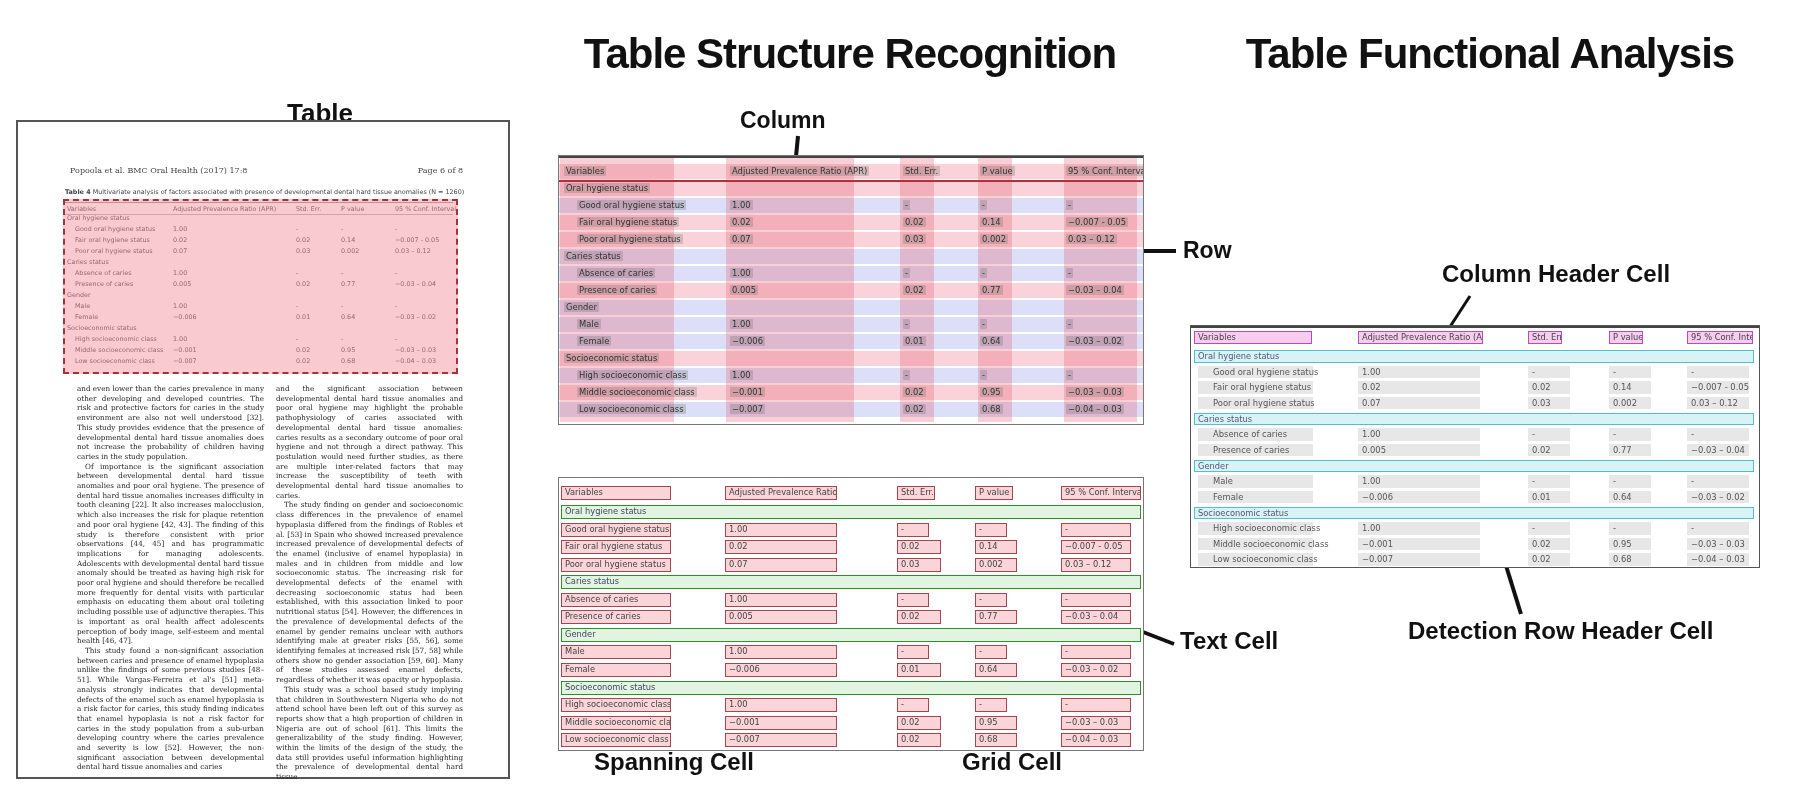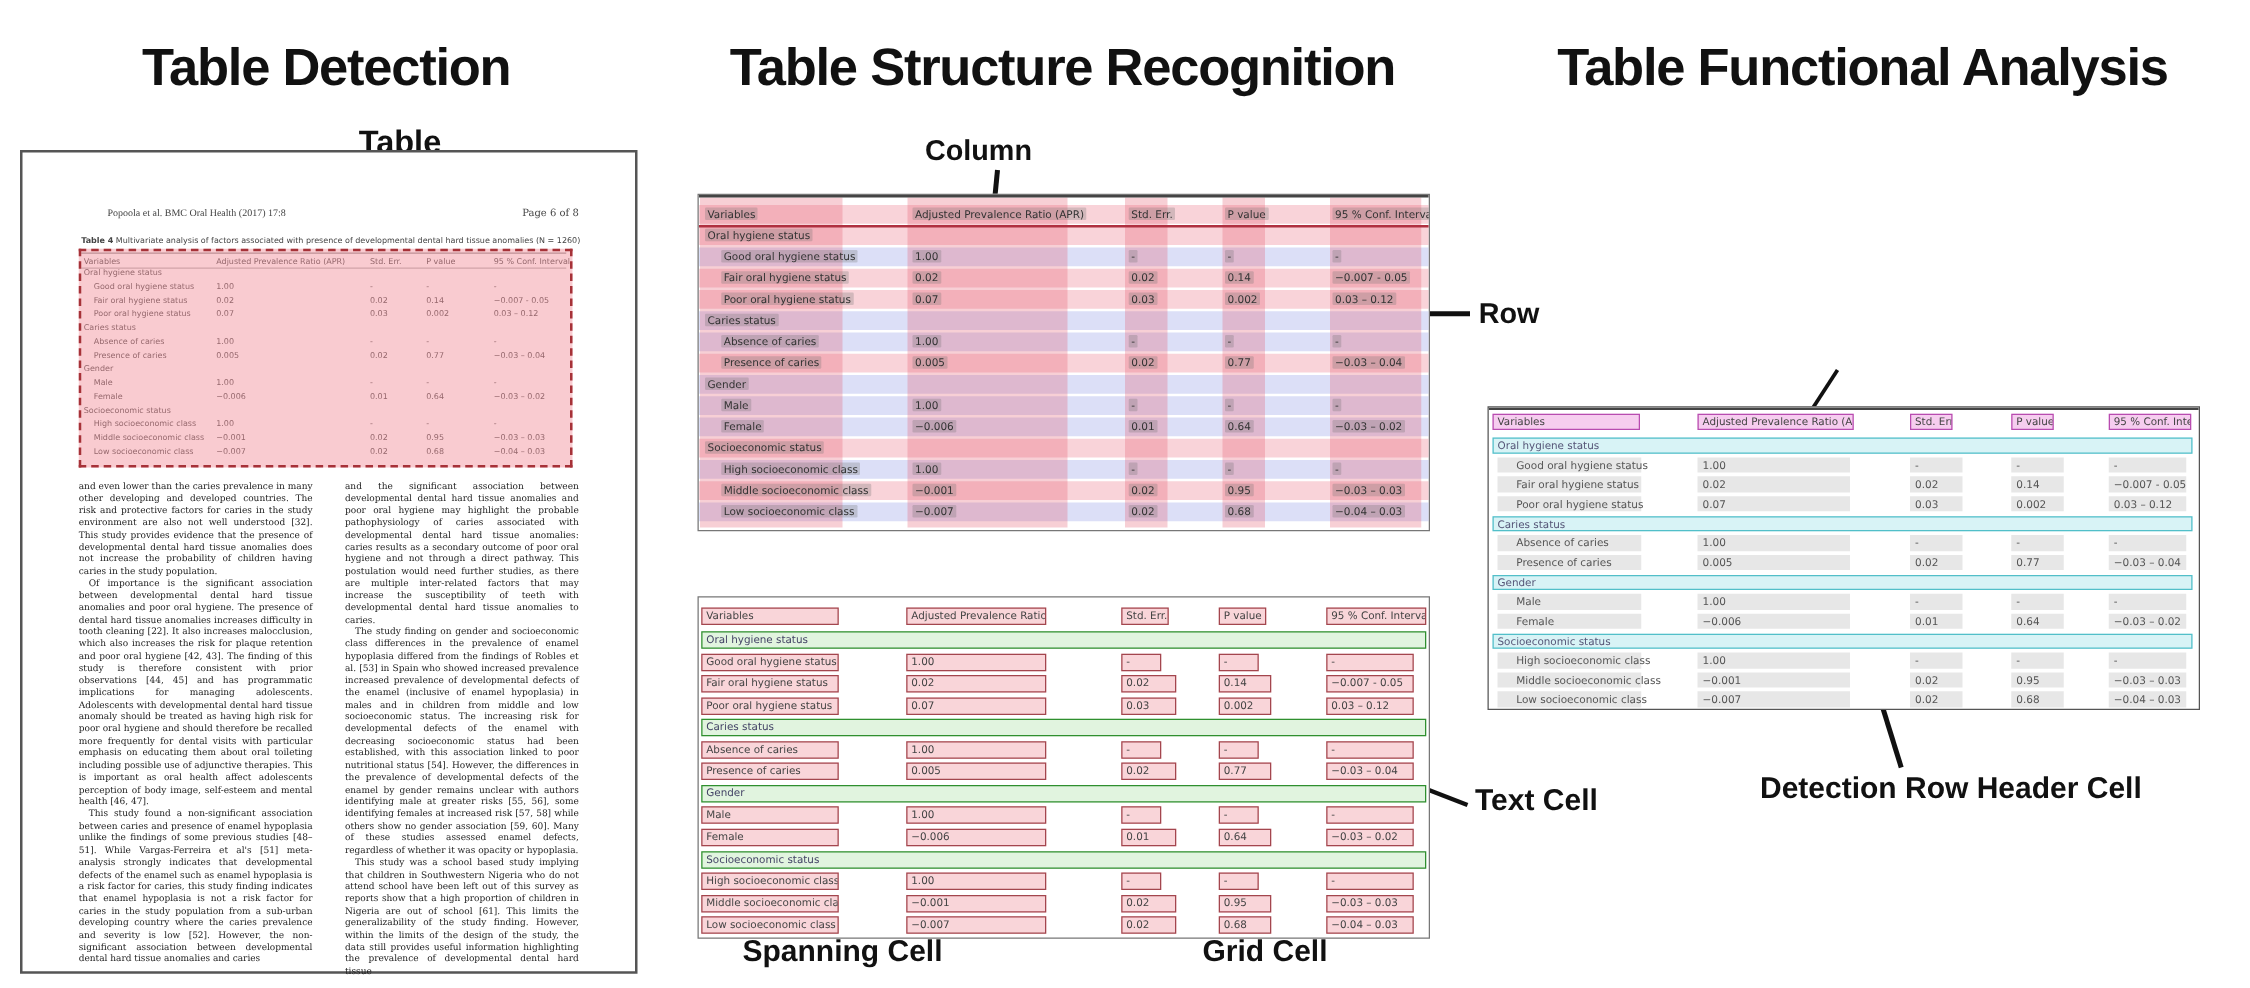--- a/index.html
+++ b/index.html
@@ -45,45 +45,45 @@
   .fn-proj{position:absolute;border:1.4px solid #52bfc9;background:#d8f3f6;
            white-space:nowrap;overflow:hidden;padding-left:3px;box-sizing:border-box;
            font-size:8.3px;color:#557;}
   .fn-gray{position:absolute;background:#e7e7e7;}
 </style>
 </head>
 <body>
 
 <div id="canvas">
 
-  <div class="ttl" style="left:16px;width:490px;">Table Detection</div>
   <div class="ttl" style="left:1206px;width:568px;">Table Functional Analysis</div>
   <div class="ttl" style="left:558px;width:584px;">Table Structure Recognition</div>
 
   <div class="callout" style="left:287px;top:98px;font-size:26px;">Table</div>
   <div class="callout" style="left:740px;top:107px;font-size:23px;">Column</div>
   <div class="callout" style="left:1183px;top:237px;font-size:23px;">Row</div>
   <div class="callout" style="left:1180px;top:627px;">Text Cell</div>
   <div class="callout" style="left:594px;top:748px;">Spanning Cell</div>
   <div class="callout" style="left:962px;top:748px;">Grid Cell</div>
+  <div class="callout" style="left:1442px;top:260px;">Column Header Cell</div>
   <div class="callout" style="left:1408px;top:617px;">Detection Row Header Cell</div>
 
   <svg id="arrows">
     <line x1="334" y1="128" x2="270" y2="276" stroke="#111" stroke-width="4"></line>
     <line x1="798" y1="136" x2="791" y2="208" stroke="#111" stroke-width="4"></line>
     <line x1="1056" y1="251" x2="1176" y2="251" stroke="#111" stroke-width="4"></line>
     <line x1="1063" y1="601" x2="1174" y2="644" stroke="#111" stroke-width="3.5"></line>
     <line x1="702" y1="678" x2="688" y2="745" stroke="#111" stroke-width="4"></line>
     <line x1="1014" y1="696" x2="1028" y2="745" stroke="#111" stroke-width="3.5"></line>
     <line x1="1470" y1="296" x2="1444" y2="336" stroke="#111" stroke-width="3"></line>
     <line x1="1486" y1="501" x2="1521" y2="614" stroke="#111" stroke-width="4"></line>
   </svg>
 
   <div id="doc">
-    <div class="doc-hdr" style="left:68px;font-family:Liberation Serif, serif;">Popoola et al. BMC Oral Health  (2017) 17:8</div>
+    <div class="doc-hdr" style="left:52px;">Popoola et al. BMC Oral Health  (2017) 17:8</div>
     <div class="doc-hdr" style="right:45px;">Page 6 of 8</div>
     <div class="doc-cap">
       <b>Table 4</b>
       <span>Multivariate analysis of factors associated with presence of developmental dental hard tissue anomalies (N = 1260)</span>
     </div>
     <div id="doc-table">
         <div class="dt-row" style="top: 1px; border-top: 1px solid rgb(153, 153, 153); border-bottom: 1px solid rgb(187, 187, 187);">
           <div class="dt-cell" style="left: 2px; top: 2px;">Variables</div>
           <div class="dt-cell" style="left: 108px; top: 2px;">Adjusted Prevalence Ratio (APR)</div>
           <div class="dt-cell" style="left: 231px; top: 2px;">Std. Err.</div>
@@ -167,21 +167,21 @@
         </div>
         <div class="dt-row" style="top: 156px;">
           <div class="dt-cell" style="left: 10px;">Low socioeconomic class</div>
           <div class="dt-cell" style="left: 108px;">−0.007</div>
           <div class="dt-cell" style="left: 231px;">0.02</div>
           <div class="dt-cell" style="left: 276px;">0.68</div>
           <div class="dt-cell" style="left: 330px;">−0.04 – 0.03</div>
         </div>
       </div>
     <div id="doc-overlay"></div>
-    <div class="body-col" style="left:45px;" id="body-left">
+    <div class="body-col" style="left:59px;" id="body-left">
         <p>and even lower than the caries prevalence in many other developing and developed countries. The risk and protective factors for caries in the study environment are also not well understood [32]. This study provides evidence that the presence of developmental dental hard tissue anomalies does not increase the probability of children having caries in the study population.</p>
         <p>Of importance is the significant association between developmental dental hard tissue anomalies and poor oral hygiene. The presence of dental hard tissue anomalies increases difficulty in tooth cleaning [22]. It also increases malocclusion, which also increases the risk for plaque retention and poor oral hygiene [42, 43]. The finding of this study is therefore consistent with prior observations [44, 45] and has programmatic implications for managing adolescents. Adolescents with developmental dental hard tissue anomaly should be treated as having high risk for poor oral hygiene and should therefore be recalled more frequently for dental visits with particular emphasis on educating them about oral toileting including possible use of adjunctive therapies. This is important as oral health affect adolescents perception of body image, self-esteem and mental health [46, 47].</p>
         <p>This study found a non-significant association between caries and presence of enamel hypoplasia unlike the findings of some previous studies [48–51]. While Vargas-Ferreira et al's [51] meta-analysis strongly indicates that developmental defects of the enamel such as enamel hypoplasia is a risk factor for caries, this study finding indicates that enamel hypoplasia is not a risk factor for caries in the study population from a sub-urban developing country where the caries prevalence and severity is low [52]. However, the non-significant association between developmental dental hard tissue anomalies and caries</p>
       </div>
     <div class="body-col" style="left:258px;" id="body-right">
         <p>and the significant association between developmental dental hard tissue anomalies and poor oral hygiene may highlight the probable pathophysiology of caries associated with developmental dental hard tissue anomalies: caries results as a secondary outcome of poor oral hygiene and not through a direct pathway. This postulation would need further studies, as there are multiple inter-related factors that may increase the susceptibility of teeth with developmental dental hard tissue anomalies to caries.</p>
         <p>The study finding on gender and socioeconomic class differences in the prevalence of enamel hypoplasia differed from the findings of Robles et al. [53] in Spain who showed increased prevalence increased prevalence of developmental defects of the enamel (inclusive of enamel hypoplasia) in males and in children from middle and low socioeconomic status. The increasing risk for developmental defects of the enamel with decreasing socioeconomic status had been established, with this association linked to poor nutritional status [54]. However, the differences in the prevalence of developmental defects of the enamel by gender remains unclear with authors identifying male at greater risks [55, 56], some identifying females at increased risk [57, 58] while others show no gender association [59, 60]. Many of these studies assessed enamel defects, regardless of whether it was opacity or hypoplasia.</p>
         <p>This study was a school based study implying that children in Southwestern Nigeria who do not attend school have been left out of this survey as reports show that a high proportion of children in Nigeria are out of school [61]. This limits the generalizability of the study finding. However, within the limits of the design of the study, the data still provides useful information highlighting the prevalence of developmental dental hard tissue</p>
       </div>
   </div>

